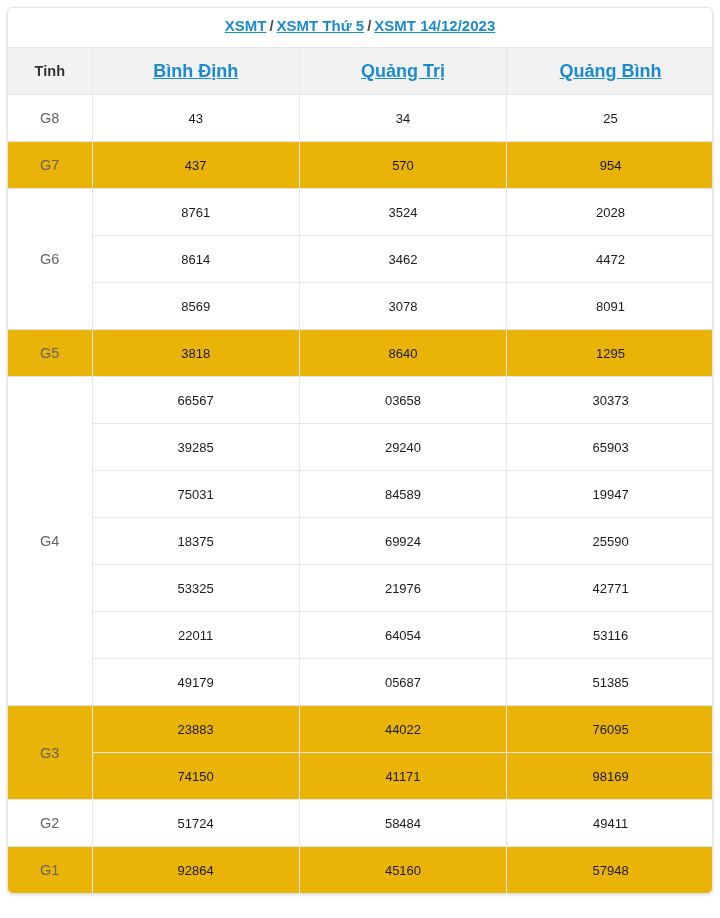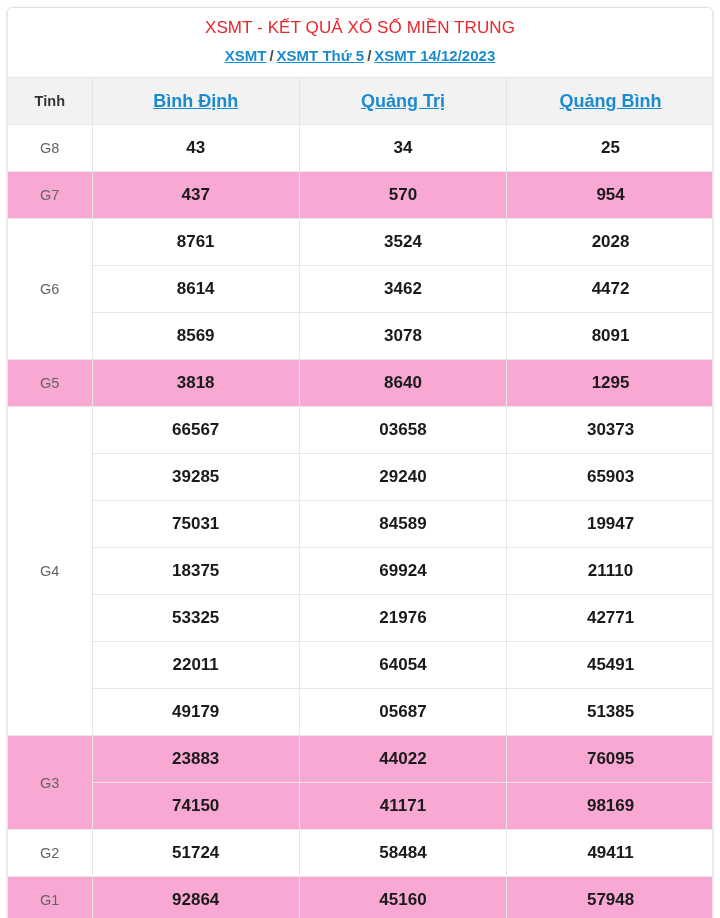--- a/index.html
+++ b/index.html
@@ -91,37 +91,36 @@
     font-size: 18px;
   }
 
   td.lbl {
     color: #646464;
     font-size: 14.5px;
     font-weight: 400;
     background: inherit;
   }
   td.num {
-    font-size: 17px;
-    font-weight: bold;
+    font-size: 13px;
+    font-weight: normal;
     color: #1a1a1a;
     height: 44px;
   }
 
   
-  tr.grp-shade > td { background: #f9a8d4; }
+  tr.grp-shade > td { background: #eab308; }
   tr.grp-plain > td { background: #ffffff; }
 </style>
 </head>
 <body>
 
 <div class="card">
 
   <div class="head">
-    <h1 class="title">XSMT - KẾT QUẢ XỔ SỐ MIỀN TRUNG</h1>
     <div class="crumbs">
       <a href="#">XSMT</a><span class="crumb-sep">/</span><a href="#">XSMT Thứ 5</a><span class="crumb-sep">/</span><a href="#">XSMT 14/12/2023</a>
     </div>
   </div>
 
   <table class="results">
     <colgroup>
       <col class="c-label">
       <col class="c-data">
       <col class="c-data">
@@ -182,31 +181,31 @@
           <td class="num">65903</td>
         </tr>
         <tr class="grp-plain">
           <td class="num">75031</td>
           <td class="num">84589</td>
           <td class="num">19947</td>
         </tr>
         <tr class="grp-plain">
           <td class="num">18375</td>
           <td class="num">69924</td>
-          <td class="num">21110</td>
+          <td class="num">25590</td>
         </tr>
         <tr class="grp-plain">
           <td class="num">53325</td>
           <td class="num">21976</td>
           <td class="num">42771</td>
         </tr>
         <tr class="grp-plain">
           <td class="num">22011</td>
           <td class="num">64054</td>
-          <td class="num">45491</td>
+          <td class="num">53116</td>
         </tr>
         <tr class="grp-plain">
           <td class="num">49179</td>
           <td class="num">05687</td>
           <td class="num">51385</td>
         </tr>
         <tr class="grp-shade">
           <td class="lbl" rowspan="2">G3</td>
           <td class="num">23883</td>
           <td class="num">44022</td>

